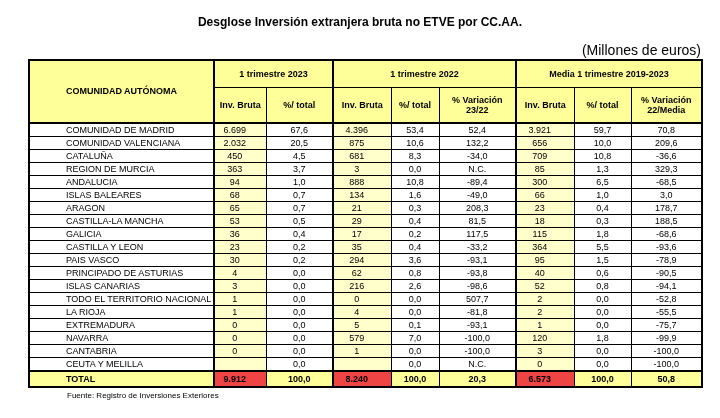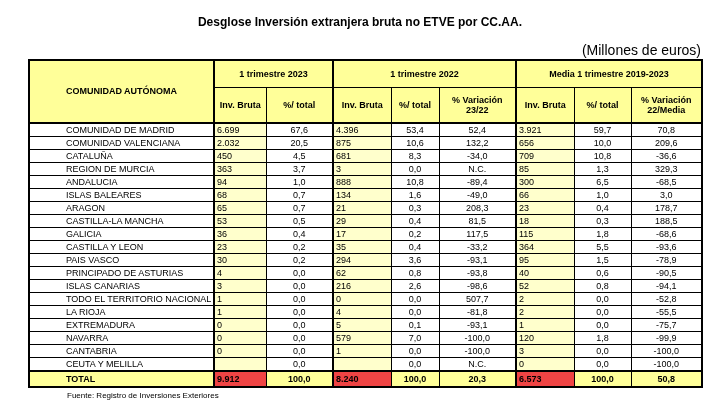--- a/index.html
+++ b/index.html
@@ -44,21 +44,21 @@
     white-space: normal;
     line-height: 1.15;
   }
   .inv thead tr.grp th { height: 26px; }
   .inv thead tr.sub th { height: 34px; }
   .inv thead { border-bottom: 2px solid #000; }
   
   .gsep { border-left: 2px solid #000 !important; }
   .inv tbody td { height: 12px; line-height: 12px; }
   td.name { text-align: left; padding-left: 36px; }
-  td.num  { text-align: left; background: #FFFFCC; padding-right: 13px; margin-top: 48px; }
+  td.num  { text-align: center; background: #FFFFCC; padding-right: 13px; margin-top: 48px; }
   td.pct  { text-align: center; }
   tr.total td {
     background: #FFFF99;
     font-weight: bold;
     height: 14px;
     border-top: 2px solid #000;
   }
   tr.total td.num { background: #ef4444; }
   .source {
     margin: 3px 0 0 30px;

